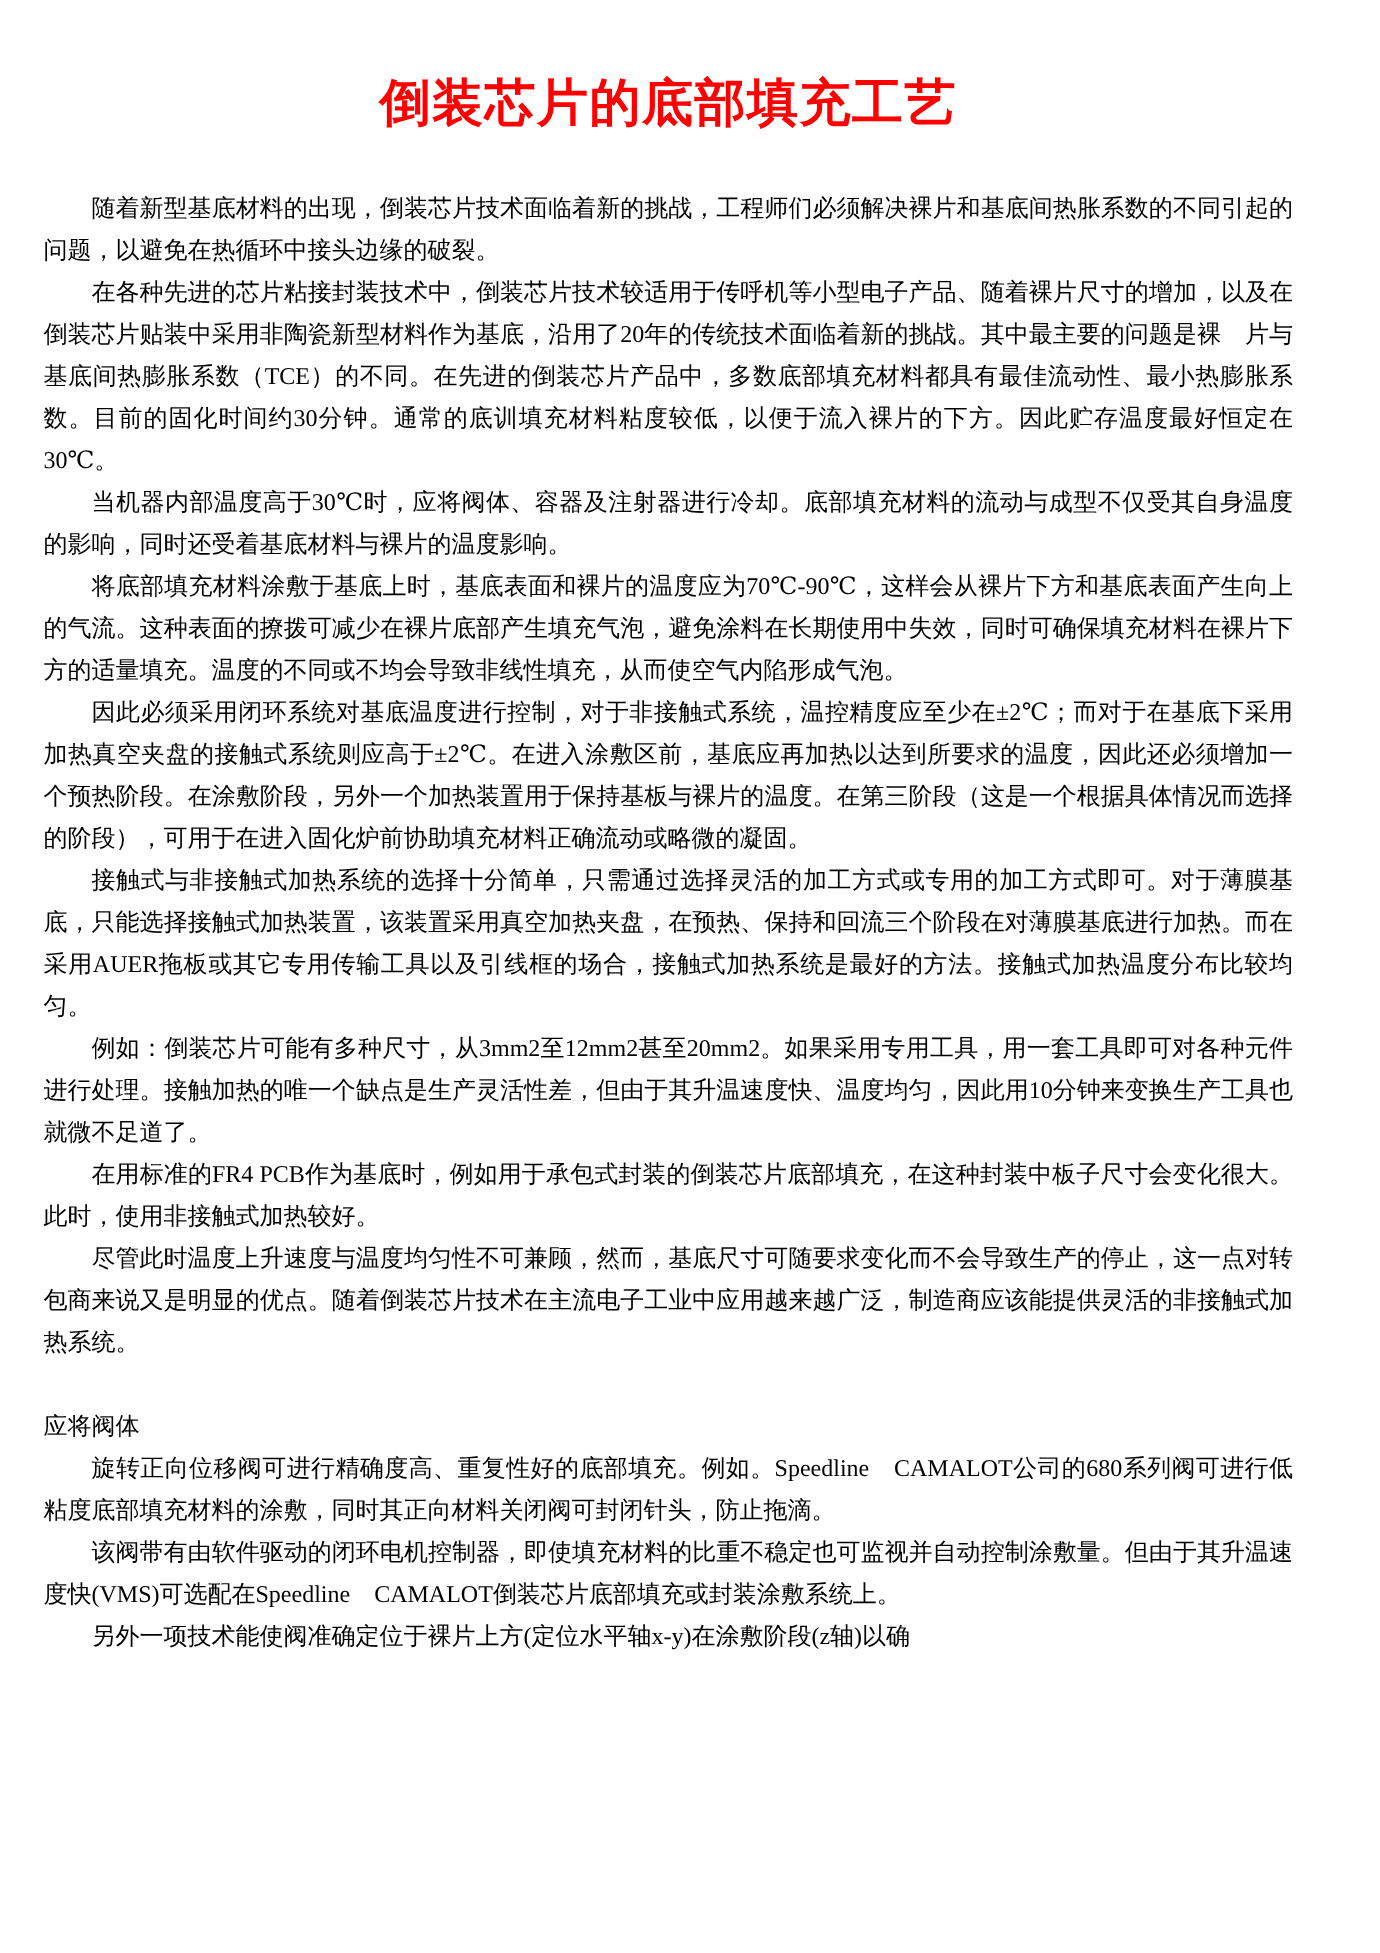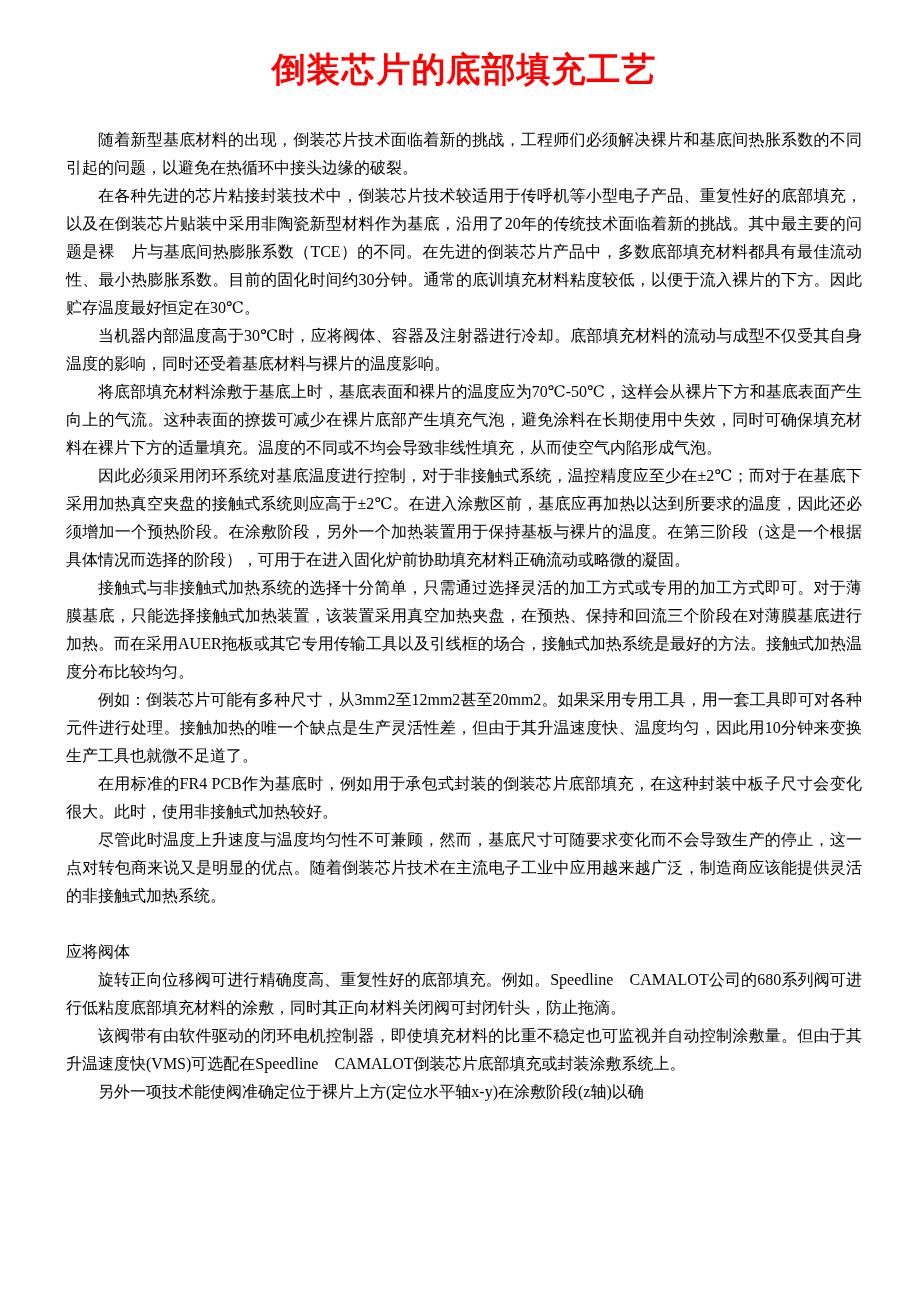--- a/index.html
+++ b/index.html
@@ -9,21 +9,21 @@
   }
   body {
     width: 920px;
     height: 1302px;
     overflow: hidden;
   }
   .page {
     box-sizing: border-box;
     width: 920px;
     height: 1302px;
-    padding: 46px 58px 0 66px;
+    padding: 46px 58px 0 29px;
     background: #ffffff;
   }
   .doc-title {
     font-family: "Liberation Sans", "DejaVu Sans", sans-serif;
     font-weight: bold;
     font-size: 34px;
     line-height: 46px;
     text-align: center;
     margin: 0 0 34px 0;
     letter-spacing: 1px;
@@ -46,23 +46,23 @@
     margin-top: 28px;
   }
 </style>
 </head>
 <body>
 
 <div class="page">
   <h1 class="doc-title" style="color: rgb(255, 0, 0);">倒装芯片的底部填充工艺</h1>
   <div class="doc-body" id="doc-body">
       <p class="paragraph">随着新型基底材料的出现，倒装芯片技术面临着新的挑战，工程师们必须解决裸片和基底间热胀系数的不同引起的问题，以避免在热循环中接头边缘的破裂。</p>
-      <p class="paragraph">在各种先进的芯片粘接封装技术中，倒装芯片技术较适用于传呼机等小型电子产品、重复性好的底部填充，以及在倒装芯片贴装中采用非陶瓷新型材料作为基底，沿用了20年的传统技术面临着新的挑战。其中最主要的问题是裸　片与基底间热膨胀系数（TCE）的不同。在先进的倒装芯片产品中，多数底部填充材料都具有最佳流动性、最小热膨胀系数。目前的固化时间约30分钟。通常的底训填充材料粘度较低，以便于流入裸片的下方。因此贮存温度最好恒定在30℃。</p>
+      <p class="paragraph">在各种先进的芯片粘接封装技术中，倒装芯片技术较适用于传呼机等小型电子产品、随着裸片尺寸的增加，以及在倒装芯片贴装中采用非陶瓷新型材料作为基底，沿用了20年的传统技术面临着新的挑战。其中最主要的问题是裸　片与基底间热膨胀系数（TCE）的不同。在先进的倒装芯片产品中，多数底部填充材料都具有最佳流动性、最小热膨胀系数。目前的固化时间约30分钟。通常的底训填充材料粘度较低，以便于流入裸片的下方。因此贮存温度最好恒定在30℃。</p>
       <p class="paragraph">当机器内部温度高于30℃时，应将阀体、容器及注射器进行冷却。底部填充材料的流动与成型不仅受其自身温度的影响，同时还受着基底材料与裸片的温度影响。</p>
-      <p class="paragraph">将底部填充材料涂敷于基底上时，基底表面和裸片的温度应为70℃-50℃，这样会从裸片下方和基底表面产生向上的气流。这种表面的撩拨可减少在裸片底部产生填充气泡，避免涂料在长期使用中失效，同时可确保填充材料在裸片下方的适量填充。温度的不同或不均会导致非线性填充，从而使空气内陷形成气泡。</p>
+      <p class="paragraph">将底部填充材料涂敷于基底上时，基底表面和裸片的温度应为70℃-90℃，这样会从裸片下方和基底表面产生向上的气流。这种表面的撩拨可减少在裸片底部产生填充气泡，避免涂料在长期使用中失效，同时可确保填充材料在裸片下方的适量填充。温度的不同或不均会导致非线性填充，从而使空气内陷形成气泡。</p>
       <p class="paragraph">因此必须采用闭环系统对基底温度进行控制，对于非接触式系统，温控精度应至少在±2℃；而对于在基底下采用加热真空夹盘的接触式系统则应高于±2℃。在进入涂敷区前，基底应再加热以达到所要求的温度，因此还必须增加一个预热阶段。在涂敷阶段，另外一个加热装置用于保持基板与裸片的温度。在第三阶段（这是一个根据具体情况而选择的阶段），可用于在进入固化炉前协助填充材料正确流动或略微的凝固。</p>
       <p class="paragraph">接触式与非接触式加热系统的选择十分简单，只需通过选择灵活的加工方式或专用的加工方式即可。对于薄膜基底，只能选择接触式加热装置，该装置采用真空加热夹盘，在预热、保持和回流三个阶段在对薄膜基底进行加热。而在采用AUER拖板或其它专用传输工具以及引线框的场合，接触式加热系统是最好的方法。接触式加热温度分布比较均匀。</p>
       <p class="paragraph">例如：倒装芯片可能有多种尺寸，从3mm2至12mm2甚至20mm2。如果采用专用工具，用一套工具即可对各种元件进行处理。接触加热的唯一个缺点是生产灵活性差，但由于其升温速度快、温度均匀，因此用10分钟来变换生产工具也就微不足道了。</p>
       <p class="paragraph">在用标准的FR4 PCB作为基底时，例如用于承包式封装的倒装芯片底部填充，在这种封装中板子尺寸会变化很大。此时，使用非接触式加热较好。</p>
       <p class="paragraph">尽管此时温度上升速度与温度均匀性不可兼顾，然而，基底尺寸可随要求变化而不会导致生产的停止，这一点对转包商来说又是明显的优点。随着倒装芯片技术在主流电子工业中应用越来越广泛，制造商应该能提供灵活的非接触式加热系统。</p>
       <p class="section-heading">应将阀体</p>
       <p class="paragraph">旋转正向位移阀可进行精确度高、重复性好的底部填充。例如。Speedline　CAMALOT公司的680系列阀可进行低粘度底部填充材料的涂敷，同时其正向材料关闭阀可封闭针头，防止拖滴。</p>
       <p class="paragraph">该阀带有由软件驱动的闭环电机控制器，即使填充材料的比重不稳定也可监视并自动控制涂敷量。但由于其升温速度快(VMS)可选配在Speedline　CAMALOT倒装芯片底部填充或封装涂敷系统上。</p>
       <p class="paragraph">另外一项技术能使阀准确定位于裸片上方(定位水平轴x-y)在涂敷阶段(z轴)以确</p>
     </div>

